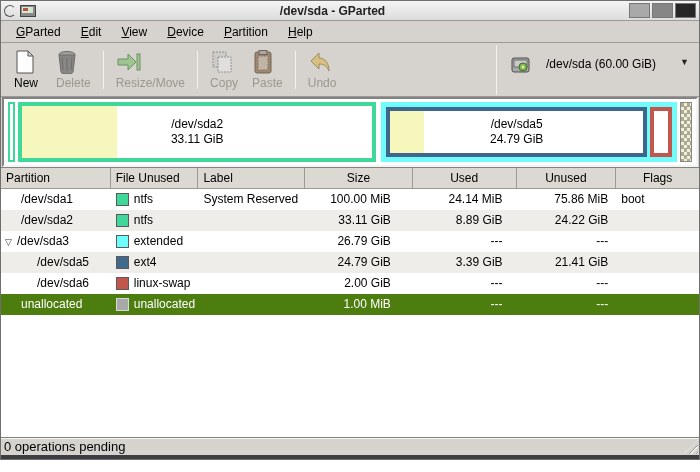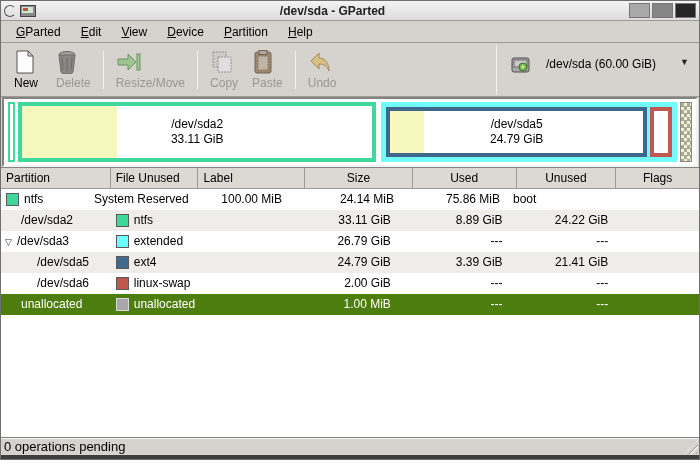--- a/index.html
+++ b/index.html
@@ -226,20 +226,21 @@
       <div class="th c-part">Partition</div>
       <div class="th c-fs">File Unused</div>
       <div class="th c-label">Label</div>
       <div class="th c-size">Size</div>
       <div class="th c-used">Used</div>
       <div class="th c-unused">Unused</div>
       <div class="th c-flags">Flags</div>
     </div>
 
     <div class="tr">
+      <div class="td c-part indent1">/dev/sda1</div>
       <div class="td c-fs">
           <span class="swatch" style="background: rgb(63, 215, 154);"></span>
           <span>ntfs</span>
         </div>
       <div class="td c-label">System Reserved</div>
       <div class="td c-size">100.00 MiB</div>
       <div class="td c-used">24.14 MiB</div>
       <div class="td c-unused">75.86 MiB</div>
       <div class="td c-flags">boot</div>
     </div>

